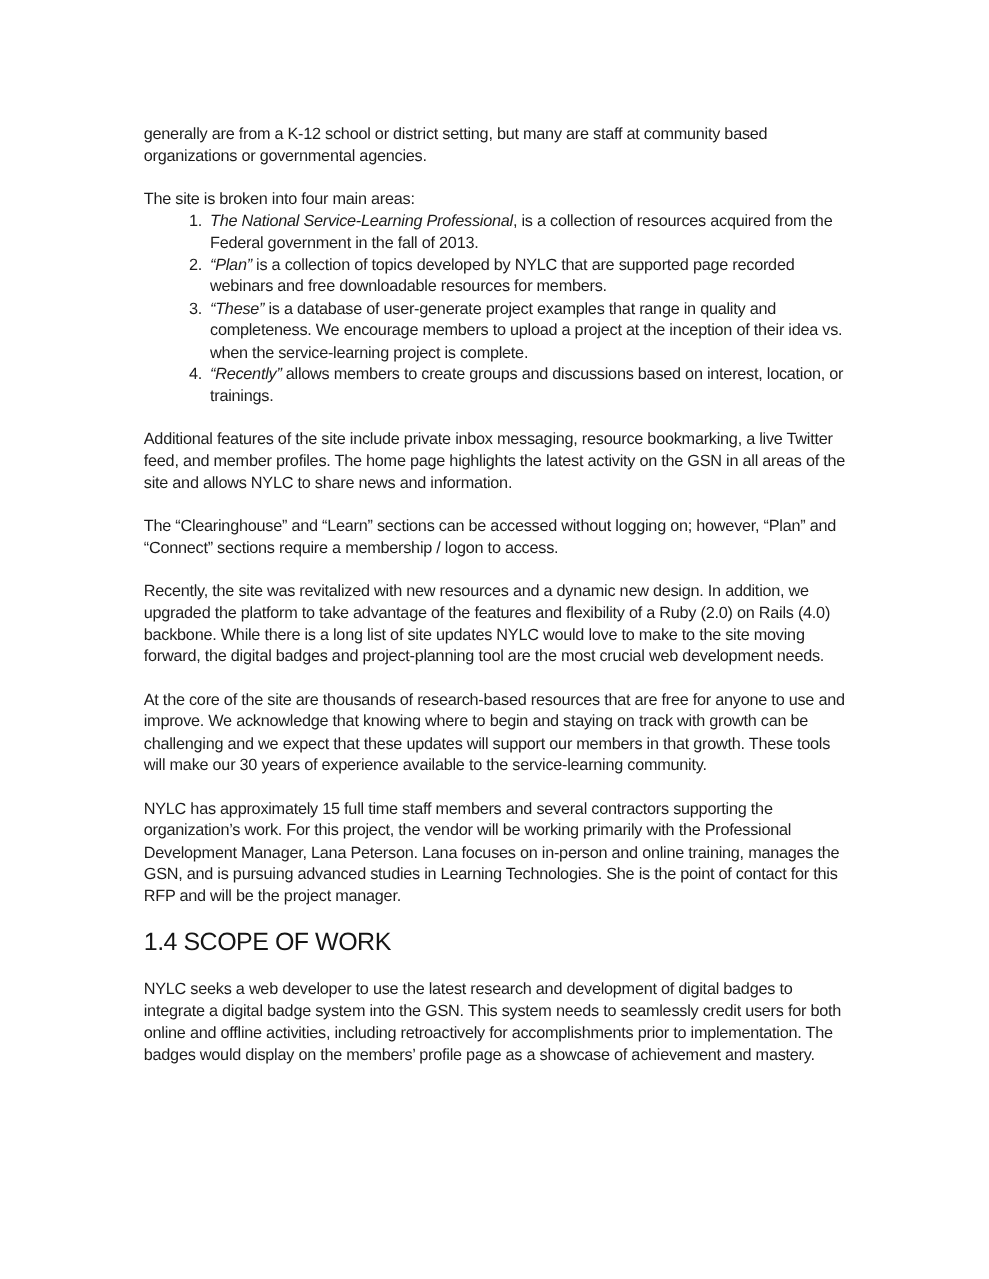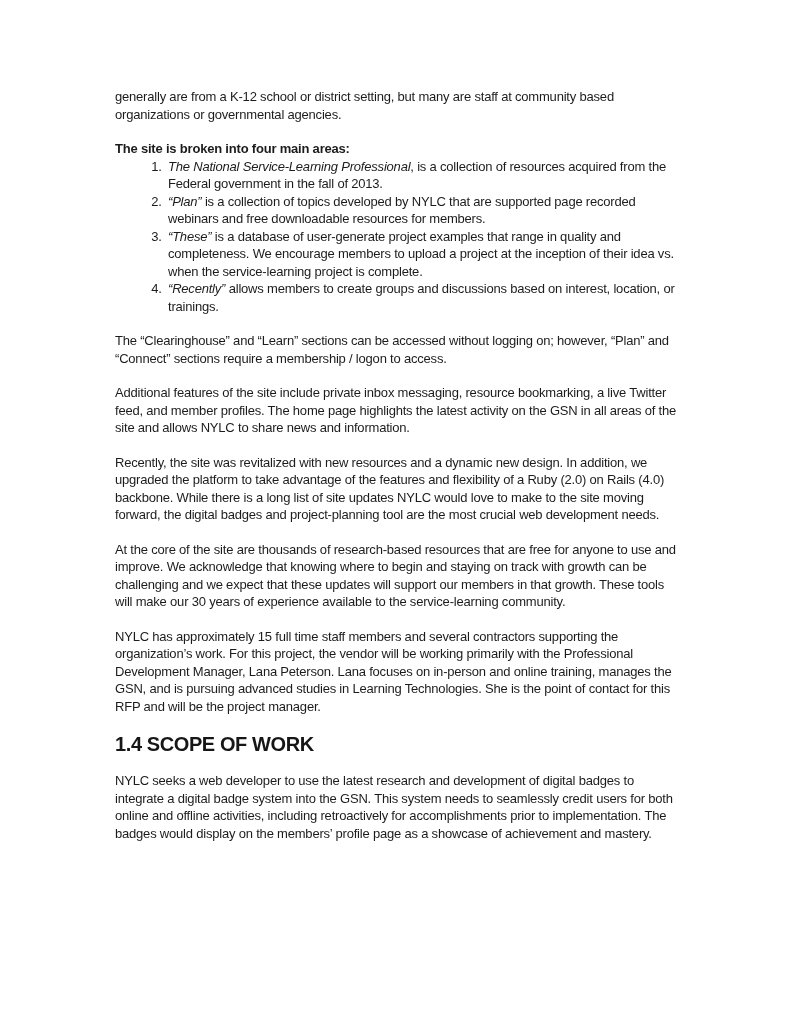--- a/index.html
+++ b/index.html
@@ -11,49 +11,48 @@
     width: 791px;
     height: 1023px;
     position: relative;
     overflow: hidden;
     font-family: "Liberation Sans", sans-serif;
     color: #1c1c1c;
   }
   .page {
     position: absolute;
     left: 115px;
-    top: 88px;
+    top: 98px;
     width: 566px;
     font-size: 13px;
     line-height: 17.5px;
     letter-spacing: -0.2px;
   }
   .para {
     margin: 0 0 17px 0;
   }
   .list-intro {
     margin: 0;
-    font-weight: bold;
   }
   ol.areas {
     margin: 0 0 17px 0;
     padding: 0 0 0 50px;
   }
   ol.areas li {
     padding-left: 3px;
     margin: 0;
   }
   .lead {
     font-style: italic;
   }
   h2.scope-heading {
     margin: 8px 0 16px 0;
     font-size: 20px;
     line-height: 24px;
-    font-weight: bold;
+    font-weight: normal;
     letter-spacing: -0.4px;
     color: #161616;
   }
 </style>
 </head>
 <body>
 
 <div class="page">
 
   <p class="para">generally are from a K-12 school or district setting, but many are staff at community based organizations or governmental agencies.</p>
@@ -68,23 +67,23 @@
       <span class="lead">“Plan”</span><span> is a collection of topics developed by NYLC that are supported page recorded webinars and free downloadable resources for members.</span>
     </li>
     <li>
       <span class="lead">“These”</span><span> is a database of user-generate project examples that range in quality and completeness. We encourage members to upload a project at the inception of their idea vs. when the service-learning project is complete.</span>
     </li>
     <li>
       <span class="lead">“Recently”</span><span> allows members to create groups and discussions based on interest, location, or trainings.</span>
     </li>
   </ol>
 
+  <p class="para">Additional features of the site include private inbox messaging, resource bookmarking, a live Twitter feed, and member profiles. The home page highlights the latest activity on the GSN in all areas of the site and allows NYLC to share news and information.</p>
+
   <p class="para">The “Clearinghouse” and “Learn” sections can be accessed without logging on; however, “Plan” and “Connect” sections require a membership / logon to access.</p>
-
-  <p class="para">Additional features of the site include private inbox messaging, resource bookmarking, a live Twitter feed, and member profiles. The home page highlights the latest activity on the GSN in all areas of the site and allows NYLC to share news and information.</p>
 
   <p class="para">Recently, the site was revitalized with new resources and a dynamic new design. In addition, we upgraded the platform to take advantage of the features and flexibility of a Ruby (2.0) on Rails (4.0) backbone. While there is a long list of site updates NYLC would love to make to the site moving forward, the digital badges and project-planning tool are the most crucial web development needs.</p>
 
   <p class="para">At the core of the site are thousands of research-based resources that are free for anyone to use and improve. We acknowledge that knowing where to begin and staying on track with growth can be challenging and we expect that these updates will support our members in that growth. These tools will make our 30 years of experience available to the service-learning community.</p>
 
   <p class="para">NYLC has approximately 15 full time staff members and several contractors supporting the organization’s work. For this project, the vendor will be working primarily with the Professional Development Manager, Lana Peterson. Lana focuses on in-person and online training, manages the GSN, and is pursuing advanced studies in Learning Technologies. She is the point of contact for this RFP and will be the project manager.</p>
 
   <h2 class="scope-heading">1.4 SCOPE OF WORK</h2>
 
   <p class="para">NYLC seeks a web developer to use the latest research and development of digital badges to integrate a digital badge system into the GSN. This system needs to seamlessly credit users for both online and offline activities, including retroactively for accomplishments prior to implementation. The badges would display on the members’ profile page as a showcase of achievement and mastery.</p>

